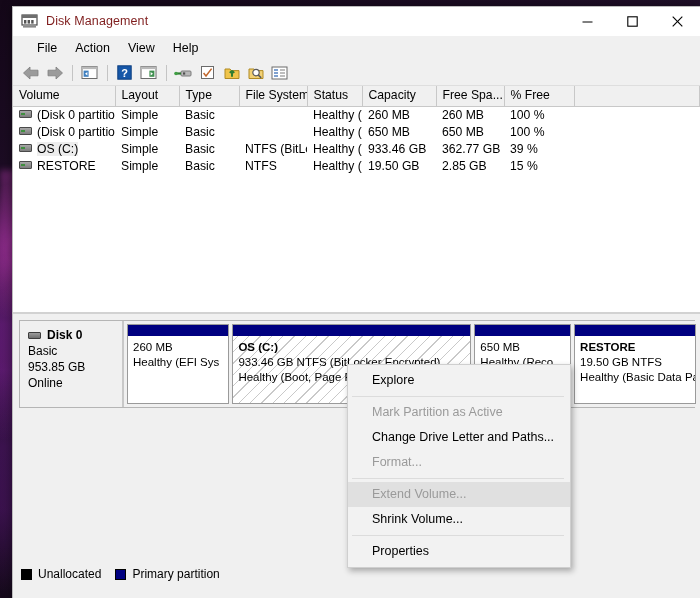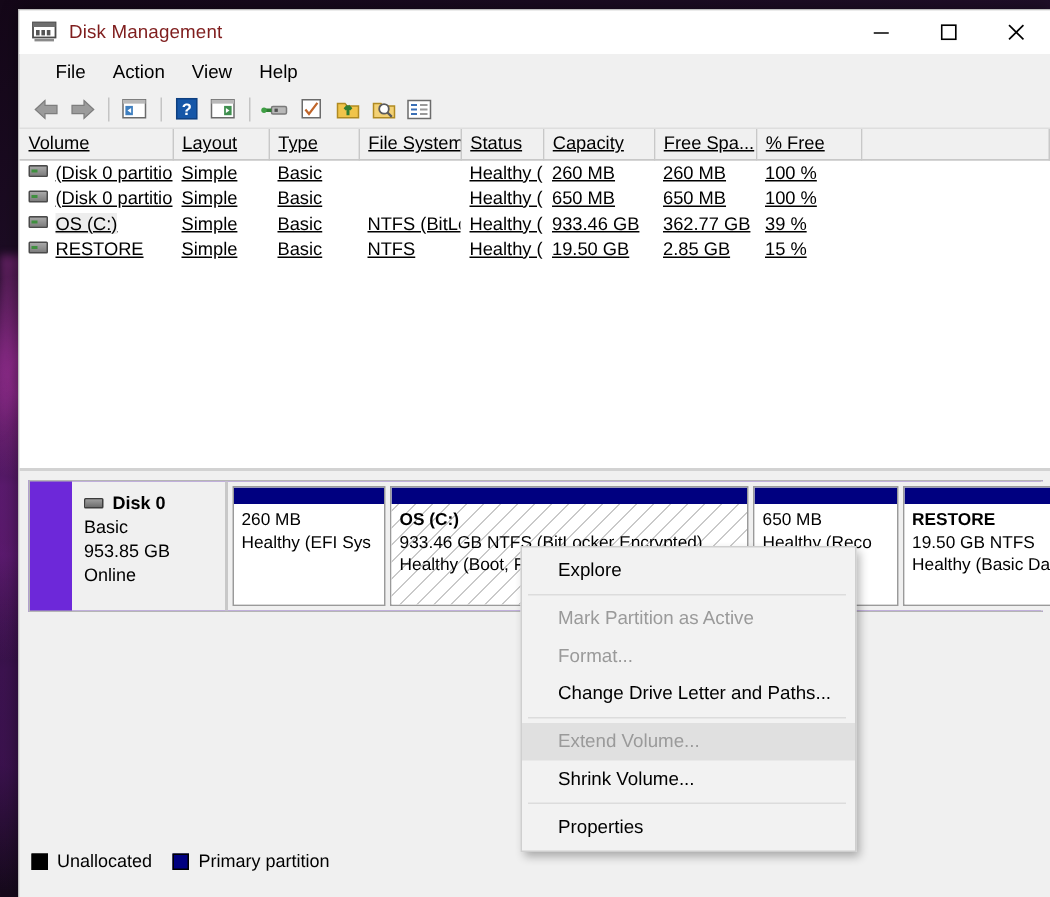--- a/index.html
+++ b/index.html
@@ -88,21 +88,21 @@
   .tb-sep { width: 1px; height: 16px; background: #c4c4c4; margin: 0 5px; }
 
   
   .vol-pane {
     background: #ffffff;
     height: 228px; flex: none;
     border-bottom: 2px solid #d2d2d2;
     position: relative;
     overflow: hidden;
   }
-  table.vol { border-collapse: collapse; width: 100%; table-layout: fixed; text-decoration: underline; }
+  table.vol { border-collapse: collapse; width: 100%; table-layout: fixed; }
   table.vol th {
     background: #f0f0f0;
     font-weight: normal; font-size: 12.2px; text-align: left;
     padding: 2px 0 3px 6px;
     border-right: 1px solid #c8c8c8;
     border-bottom: 1px solid #c8c8c8;
     color: #000; height: 20px;
     overflow: hidden; white-space: nowrap;
   }
   table.vol td {
@@ -129,22 +129,21 @@
     background: #f0f0f0;
     flex: 1 1 auto;
     position: relative;
     overflow: hidden;
   }
   .disk-row {
     position: absolute; left: 6px; top: 6px;
     width: 676px; height: 88px;
     display: flex;
     border: 1px solid #b5b5b5;
-    background: #6d28d9;
-    padding-left: 28px;
+    background: #0ea5e9;
   }
   .disk-info {
     width: 104px; flex: none;
     background: #f0f0f0;
     border-right: 2px solid #c8c8c8;
     padding: 6px 0 0 8px;
     font-size: 12px; line-height: 16px; color: #000;
   }
   .disk-info .dtitle { font-weight: bold; display: flex; align-items: center; }
   .disk-info .dglyph {
@@ -470,22 +469,22 @@
       <span class="swatch sw-primary"></span>
       <span>Primary partition</span>
     </div>
 
   </div>
 
   <div id="ctxmenu">
     <div class="ctx-item">Explore</div>
     <div class="ctx-sep"></div>
     <div class="ctx-item disabled">Mark Partition as Active</div>
+    <div class="ctx-item">Change Drive Letter and Paths...</div>
     <div class="ctx-item disabled">Format...</div>
-    <div class="ctx-item">Change Drive Letter and Paths...</div>
     <div class="ctx-sep"></div>
     <div class="ctx-item disabled highlight">Extend Volume...</div>
     <div class="ctx-item">Shrink Volume...</div>
     <div class="ctx-sep"></div>
     <div class="ctx-item">Properties</div>
 
   </div>
 
 </div>
 

